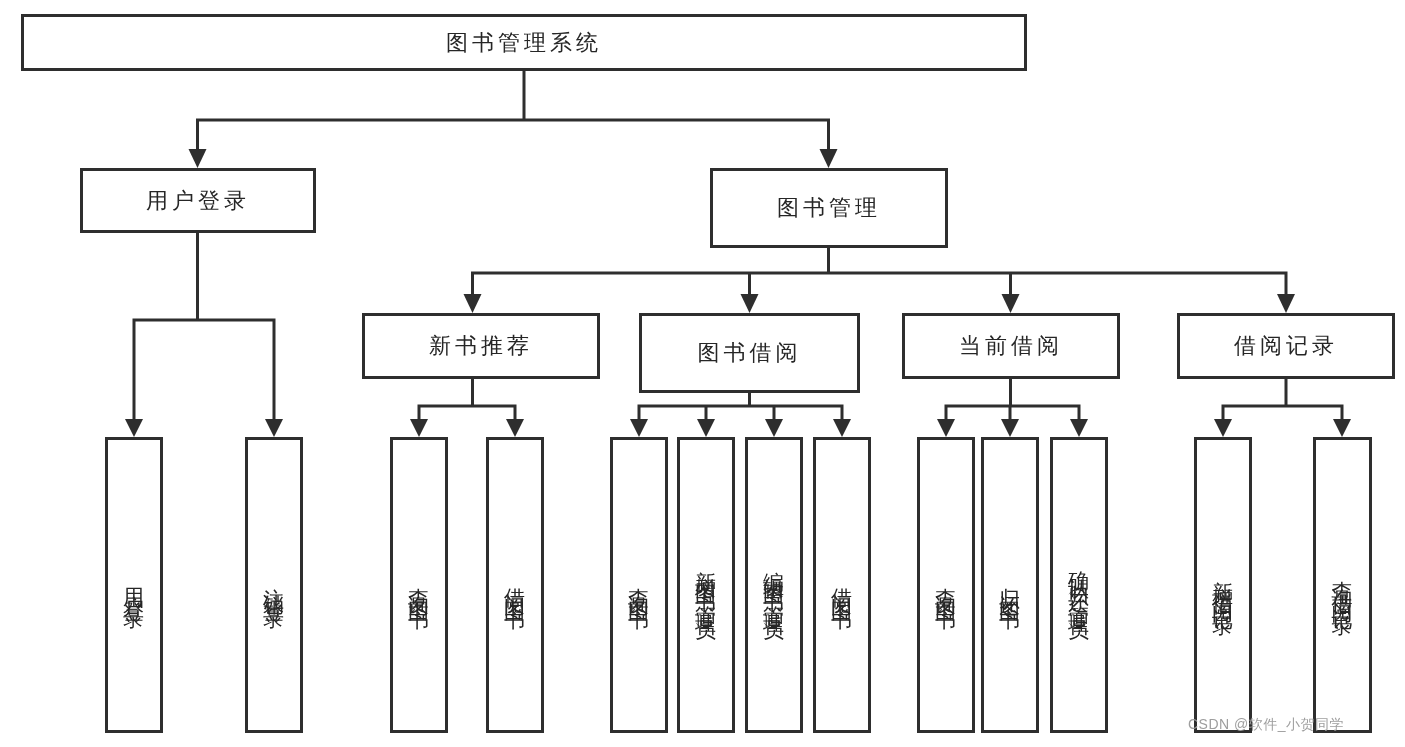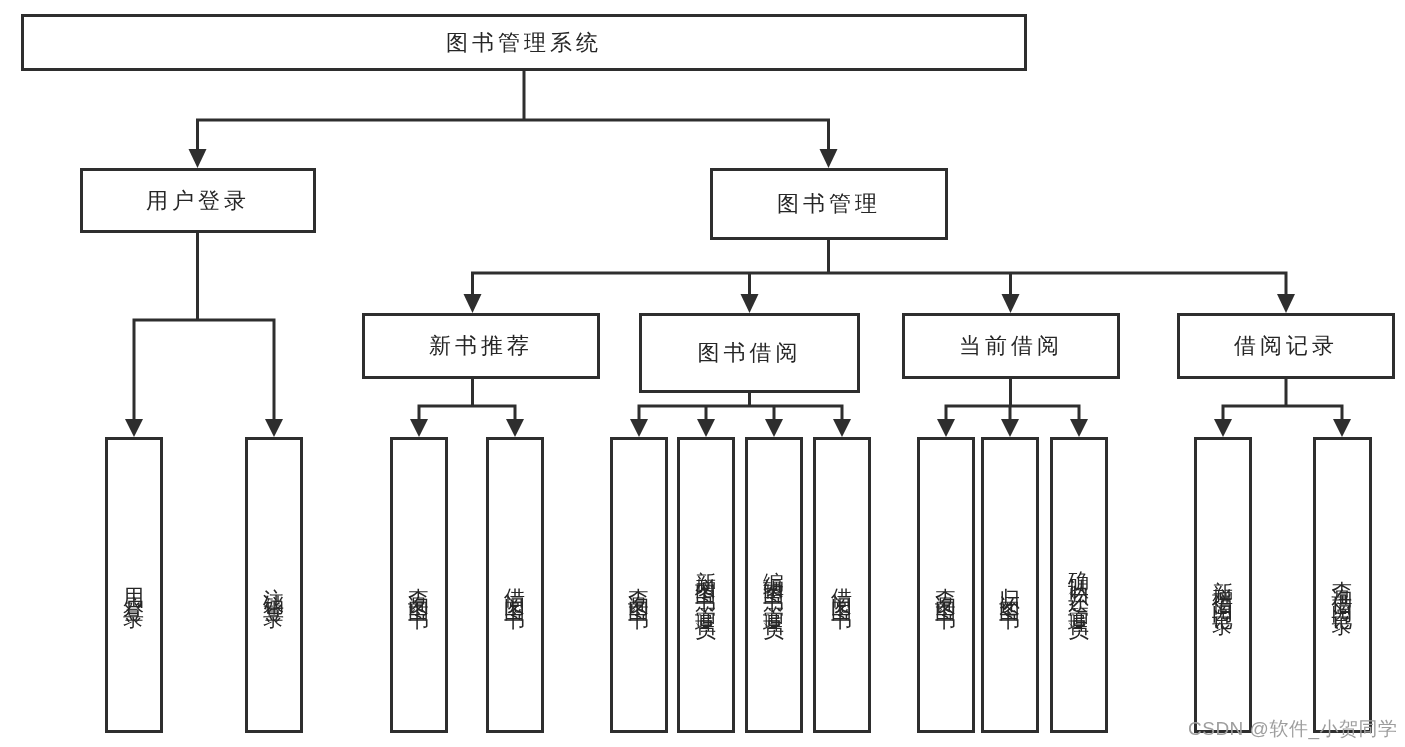--- a/index.html
+++ b/index.html
@@ -12,21 +12,21 @@
     display:flex;align-items:center;justify-content:center;z-index:2;
   }
   .htext{font-size:22px;letter-spacing:4px;white-space:nowrap;color:#262626;}
   .vtext{
     writing-mode:vertical-rl;text-orientation:mixed;line-height:1.1;
     font-size:21px;letter-spacing:7px;color:#262626;
   }
   .connectors{position:absolute;left:0;top:0;z-index:1;pointer-events:none;}
   .watermark{
     position:absolute;left:1188px;top:716px;z-index:3;
-    font-size:19px;color:#9e9e9e;letter-spacing:0.5px;white-space:nowrap;
+    font-size:14px;color:#9e9e9e;letter-spacing:0.5px;white-space:nowrap;
   }
 </style>
 </head>
 <body>
 
 <div class="stage">
 
   <svg class="connectors" width="1405" height="747" viewBox="0 0 1405 747">
     <g stroke="#2e2e2e" stroke-width="3" fill="none">
 
@@ -67,21 +67,21 @@
     </g>
   </svg>
 
   <div class="box" style="left:21px;top:14px;width:1006px;height:57px">
     <span class="htext">图书管理系统</span>
   </div>
 
   <div class="box" style="left:80px;top:168px;width:236px;height:65px">
     <span class="htext">用户登录</span>
   </div>
-  <div class="box" style="left:710px;top:168px;width:238px;height:72px">
+  <div class="box" style="left:710px;top:168px;width:238px;height:80px">
     <span class="htext">图书管理</span>
   </div>
 
   <div class="box" style="left:362px;top:313px;width:238px;height:66px">
     <span class="htext">新书推荐</span>
   </div>
   <div class="box" style="left:639px;top:313px;width:221px;height:80px">
     <span class="htext">图书借阅</span>
   </div>
   <div class="box" style="left:1177px;top:313px;width:218px;height:66px">

